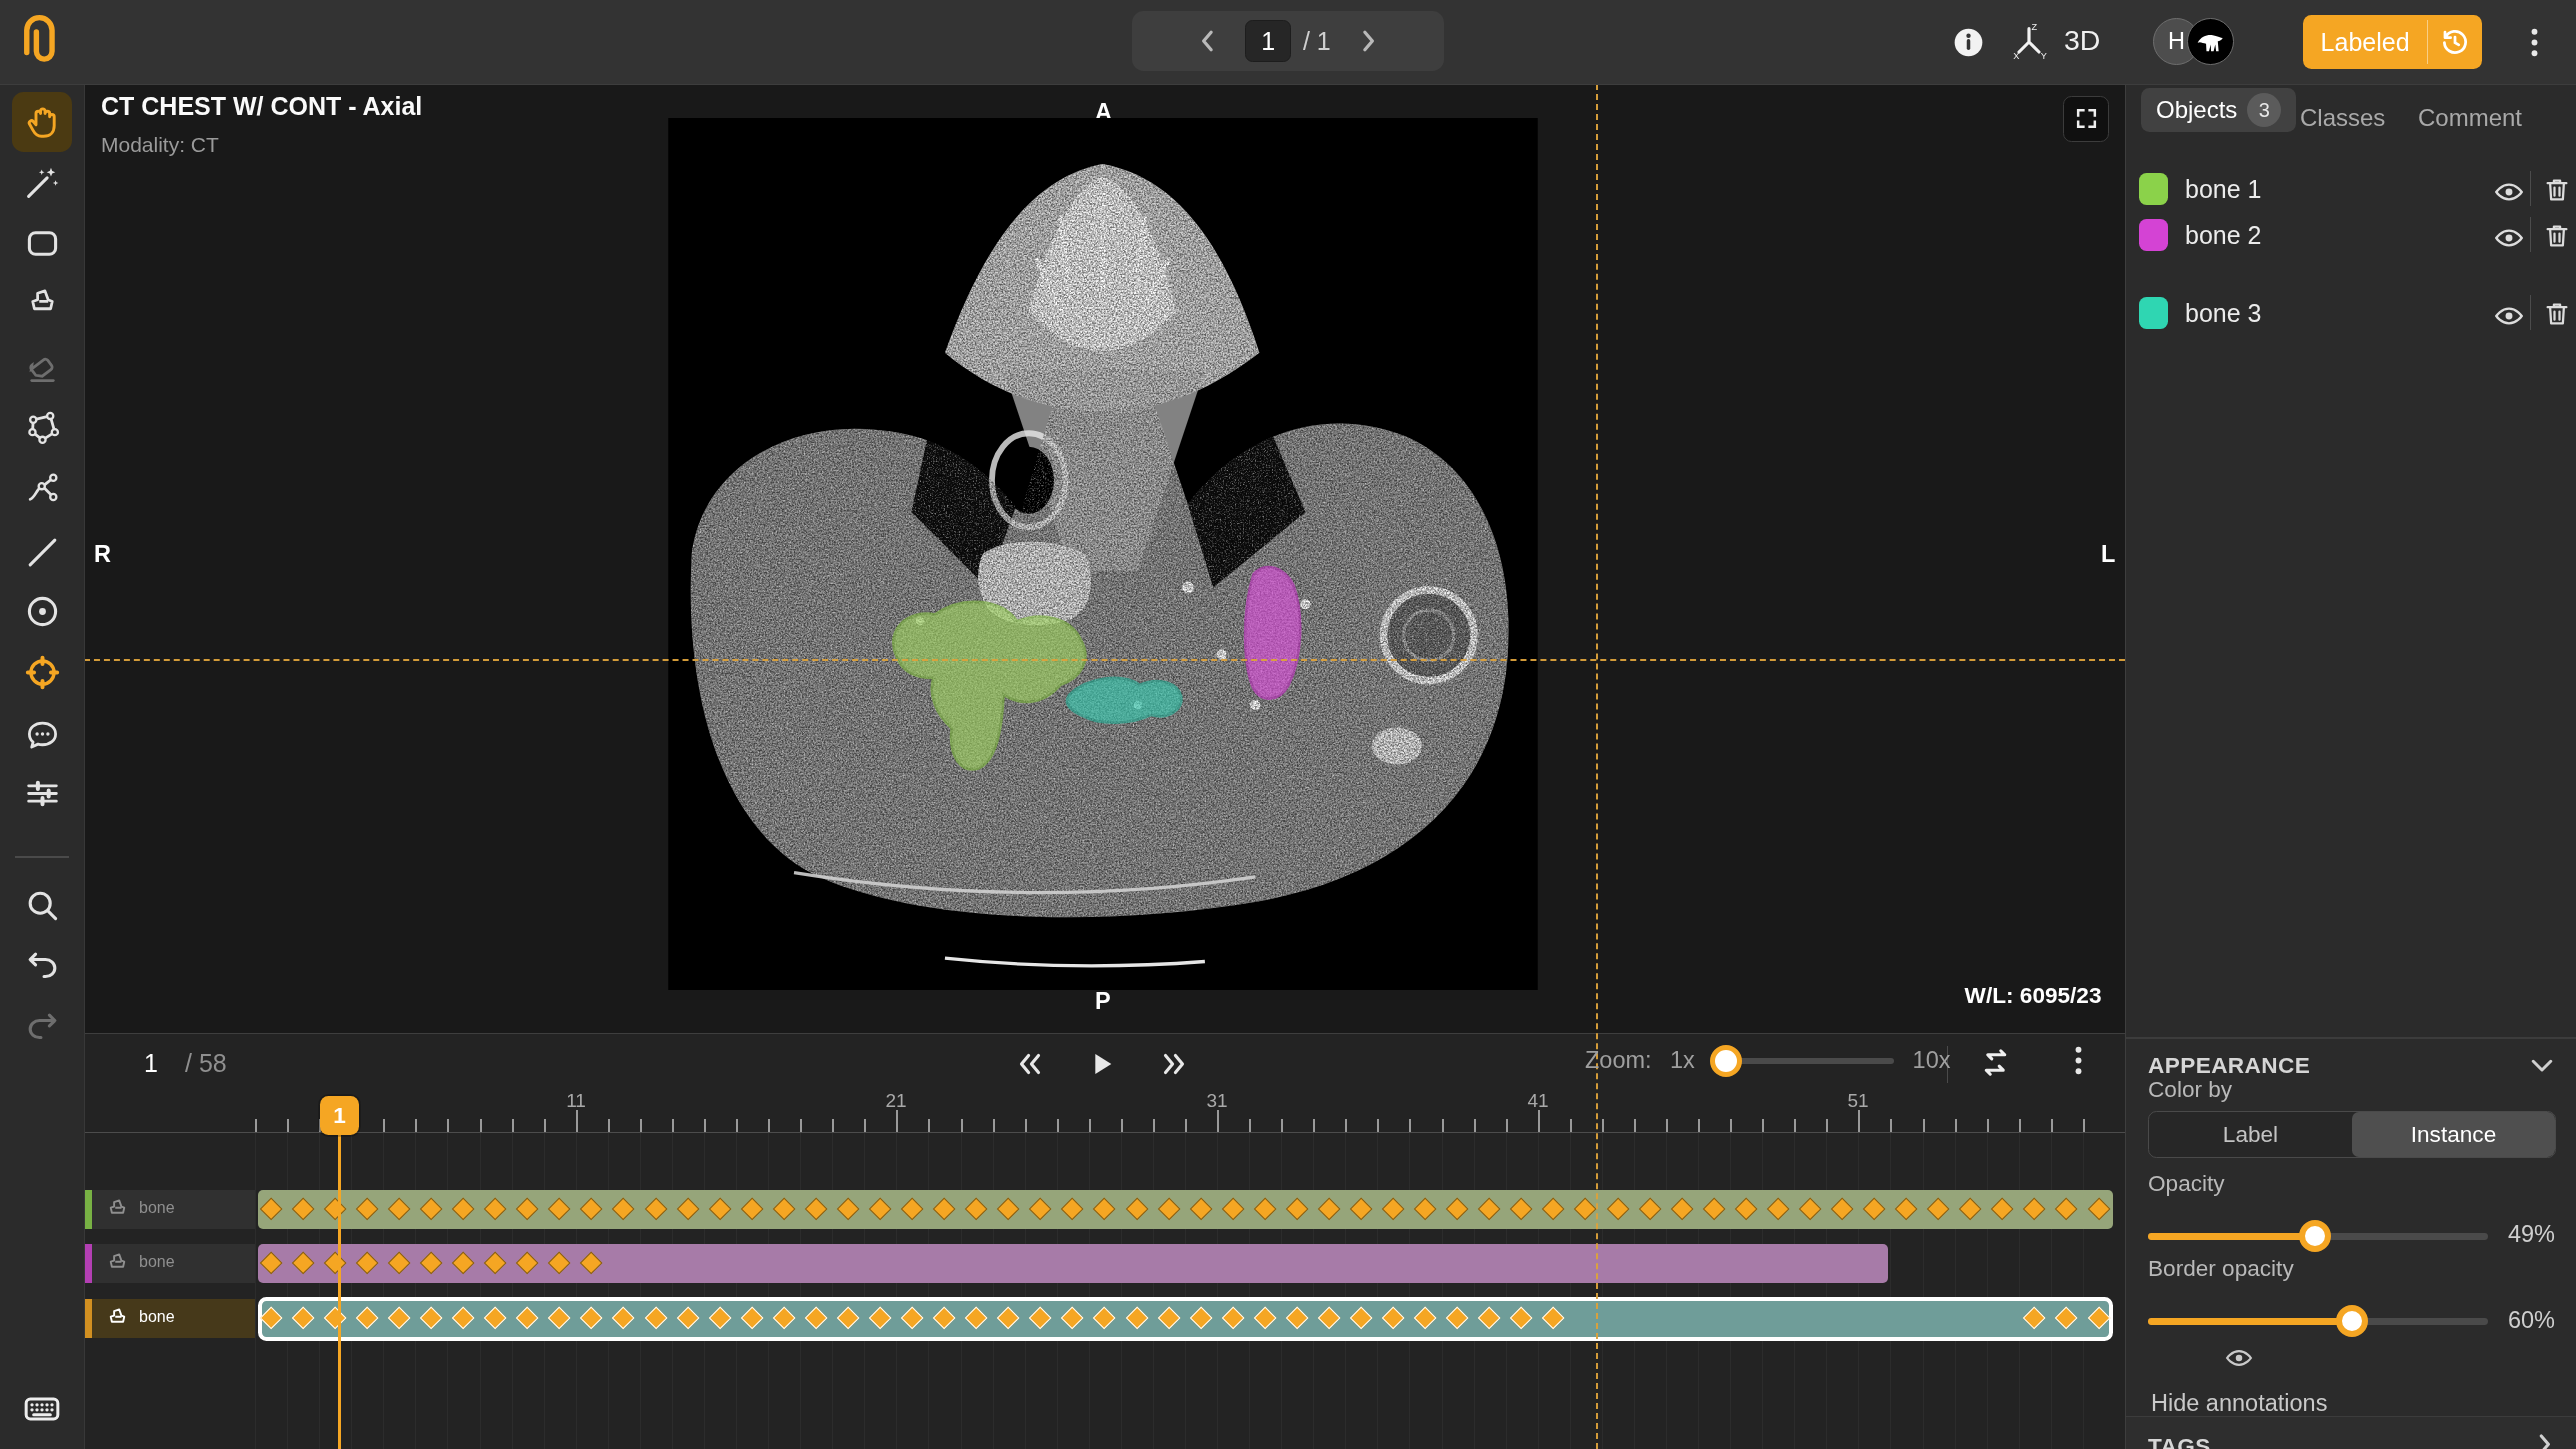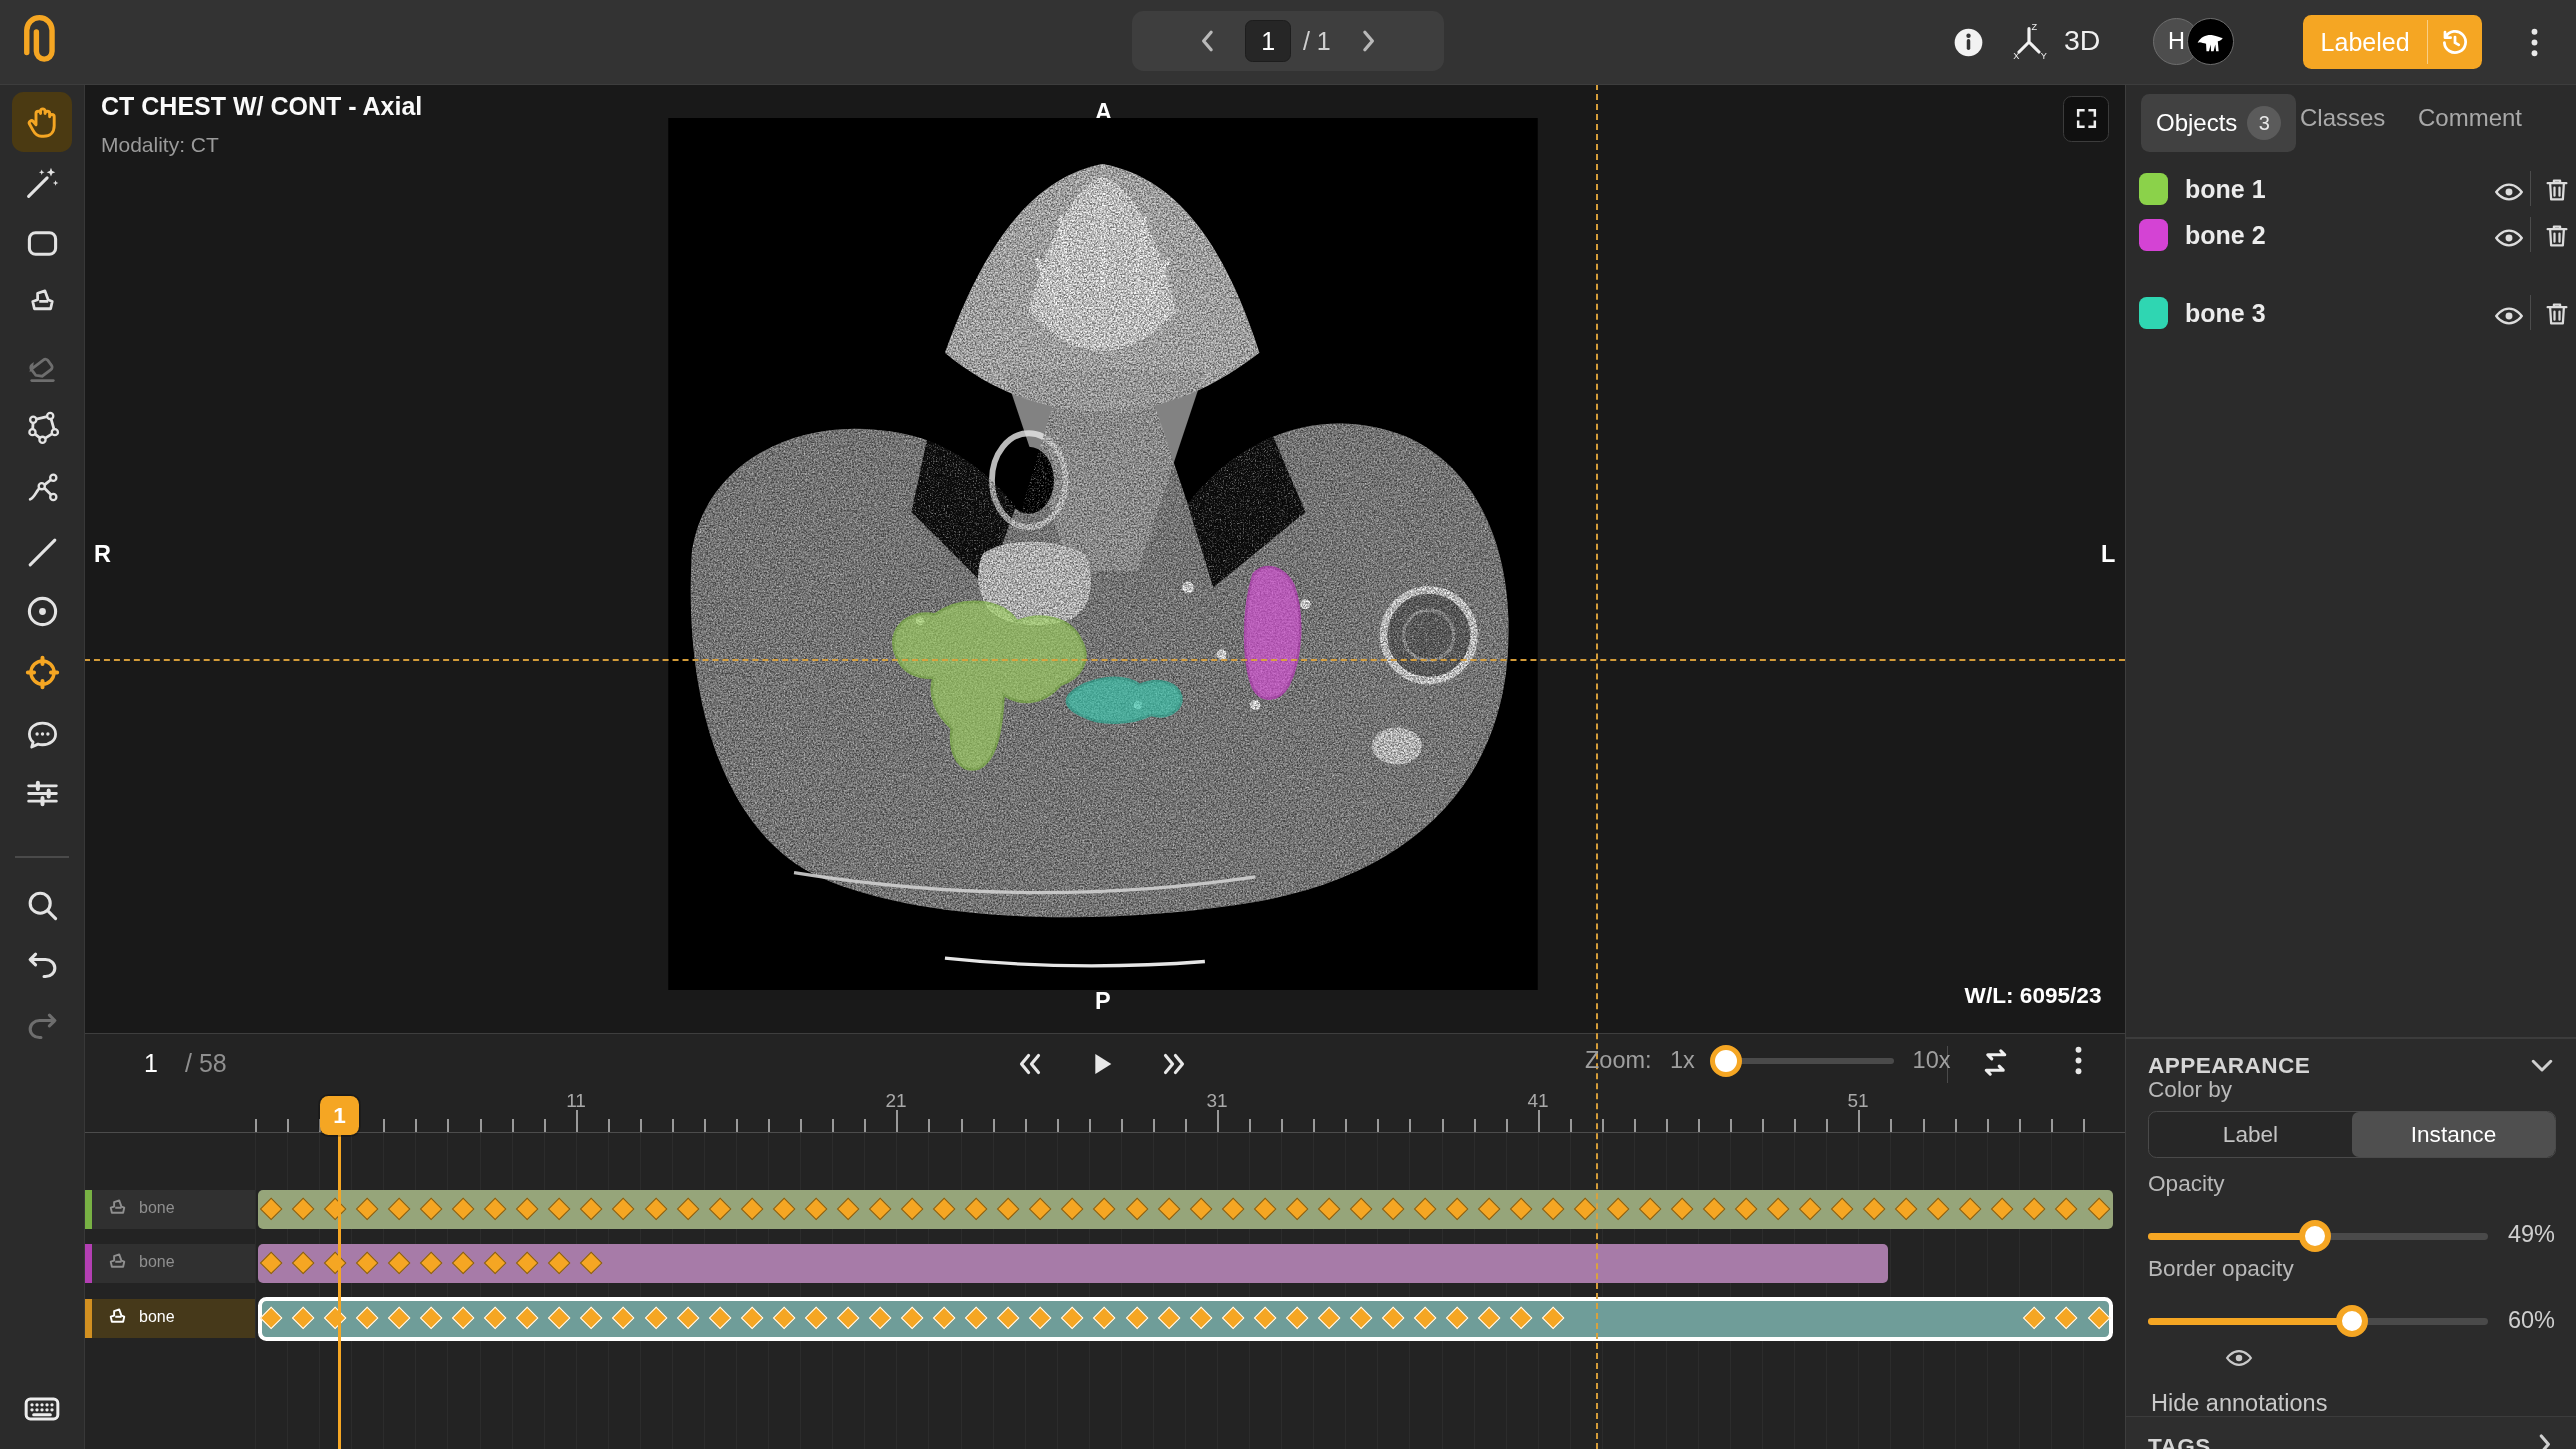--- a/index.html
+++ b/index.html
@@ -38,28 +38,28 @@
   #ctMod{left:17px;top:49px;font-size:21px;color:#9a9a9a;}
   .orient{font-size:23.5px;font-weight:bold;color:#fff;}
   #wl{right:23.5px;top:899px;font-size:22.6px;font-weight:bold;color:#fff;}
   #fsBtn{left:1979px;top:11.7px;width:44px;height:44px;background:#101010;border:0.8px solid #3c3c3c;border-radius:8.4px;
          display:flex;align-items:center;justify-content:center;color:#efefef;}
   
   .dashH{position:absolute;height:0;border-top:2.5px dashed #DDA23B;opacity:.95;z-index:30;}
   .dashV{position:absolute;width:0;border-left:2.5px dashed #DDA23B;opacity:.95;z-index:30;}
   
   #panel{left:2125px;top:84px;width:451px;height:1365px;background:#2b2b2b;border-left:0.8px solid #3e3e3e;z-index:50;}
-  #tabObjects{left:15px;top:10px;height:58px;padding:0 15px;background:#414141;border-radius:8.4px;
+  #tabObjects{left:15px;top:4px;height:44px;padding:0 15px;background:#414141;border-radius:8.4px;
               display:flex;align-items:center;gap:10px;font-size:24px;color:#fff;}
   #tabObjects .badge{width:34px;height:34px;border-radius:50%;background:#5b5b5b;display:flex;align-items:center;
                      justify-content:center;font-size:20px;color:#e8e8e8;}
   .tabGhost{position:absolute;top:20px;font-size:24px;color:#a9a9a9;}
   .objRow{position:absolute;left:0;width:451px;height:62px;}
   .objRow .chip{position:absolute;left:13.4px;top:15px;width:28.5px;height:32px;border-radius:7.5px;}
-  .objRow .oname{position:absolute;left:59px;top:17px;font-size:25px;color:#ececec;font-weight:bold;}
+  .objRow .oname{position:absolute;left:59px;top:17px;font-size:25px;color:#ececec;}
   .objRow .eye{position:absolute;left:367px;top:18.4px;color:#dcdcdc;}
   .objRow .vdiv{position:absolute;left:404px;top:13.4px;width:0.8px;height:35px;background:#4c4c4c;}
   .objRow .trash{position:absolute;left:416px;top:17px;color:#dcdcdc;}
   .sectDiv{position:absolute;left:0;width:451px;height:1.7px;background:#3c3c3c;}
   .sectHead{font-size:22.6px;font-weight:bold;color:#d6d6d6;letter-spacing:0.4px;}
   .lbl{font-size:22.6px;color:#b9b9b9;}
   #seg{left:22px;top:1027px;width:408px;height:47px;border:1.7px solid #4a4a4a;border-radius:8.4px;display:flex;
        box-sizing:border-box;background:#272727;overflow:hidden;}
   #seg .opt{flex:1;display:flex;align-items:center;justify-content:center;font-size:22.6px;color:#c3c3c3;}
   #seg .opt.active{background:#4f4f4f;color:#fff;border-radius:6.7px;}

